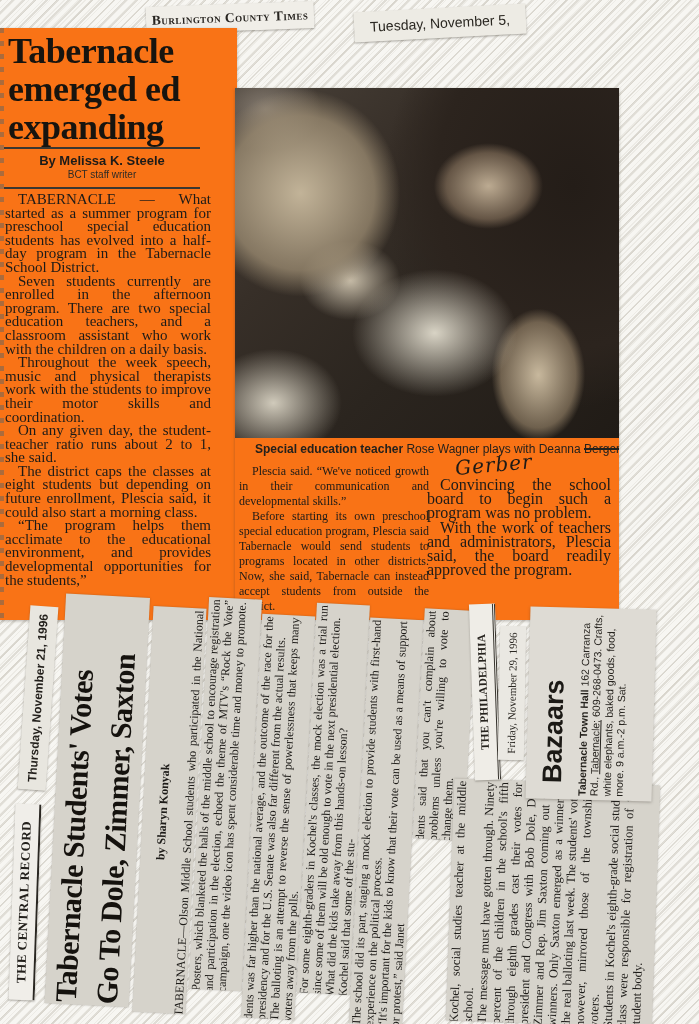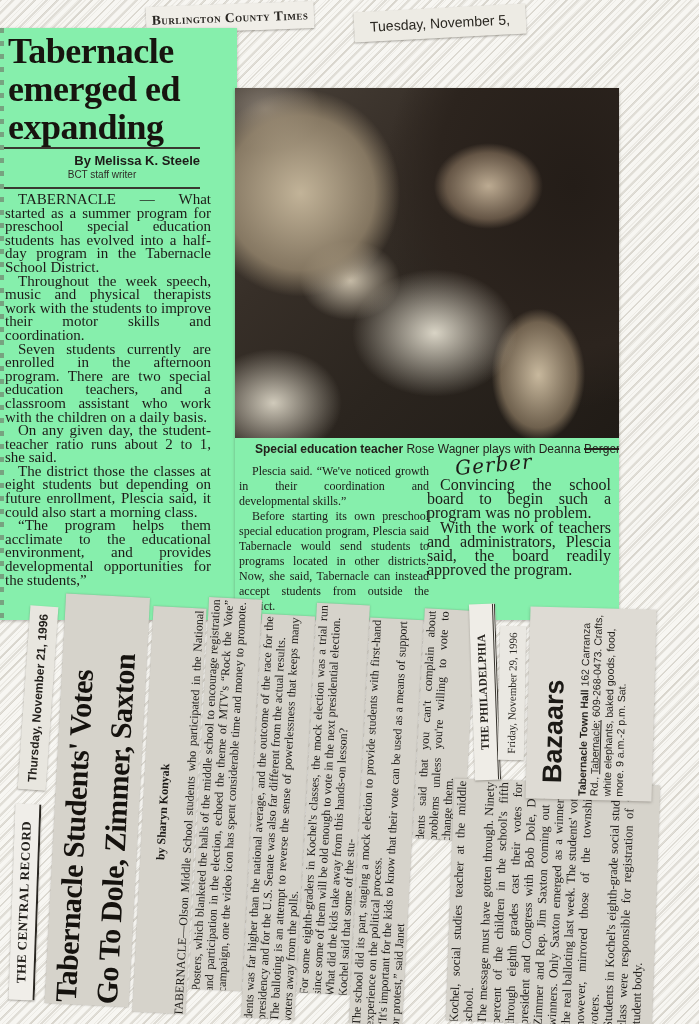--- a/index.html
+++ b/index.html
@@ -4,21 +4,21 @@
 <style>
   html,body{margin:0;padding:0;}
   body{
     width:699px;height:1024px;position:relative;overflow:hidden;
     background:
       repeating-linear-gradient(135deg, rgba(170,164,150,0.30) 0 2px, rgba(255,255,255,0) 2px 8px),
       repeating-linear-gradient(135deg, rgba(190,185,172,0.18) 0 1px, rgba(255,255,255,0) 1px 5px),
       #f7f6f2;
     font-family:"Liberation Serif", serif; color:#1d1b18;
   }
-  .clip{position:absolute;background:#86efac;box-shadow:0 1px 3px rgba(60,55,45,.35);overflow:hidden;}
+  .clip{position:absolute;background:#f97316;box-shadow:0 1px 3px rgba(60,55,45,.35);overflow:hidden;}
   .strip{position:absolute;box-shadow:0 1px 2px rgba(60,55,45,.4);overflow:hidden;}
   
   .rot{transform-origin:0 0;transform:rotate(-90deg) translateX(-100%);}
   .newsbody p{margin:0;text-indent:13px;text-align:justify;}
   .band{position:absolute;background:#d6d3cb;box-shadow:0 0 2px rgba(60,55,45,.35);overflow:hidden;}
   .bandtext{font-size:12px;line-height:1.08;text-align:justify;white-space:pre-line;padding:1px 2px;}
   .rule{position:absolute;background:#3a3731;height:2px;}
   .sans{font-family:"Liberation Sans", sans-serif;}
 </style>
 </head>
@@ -32,29 +32,29 @@
   <div class="sans" style="font-size:14px;text-align:center;line-height:30px;color:#2a2721;">Tuesday, November 5, 1996</div>
 </div>
 
 <div class="clip" style="left:0;top:28px;width:237px;height:592px;">
   <div style="position:absolute;left:8px;top:4px;width:215px;font-weight:bold;font-size:36px;line-height:38px;letter-spacing:-0.5px;color:#17140f;">
     <div>Tabernacle</div>
     <div>emerged ed</div>
     <div>expanding</div>
   </div>
   <div class="rule" style="left:4px;top:119px;width:196px;"></div>
-  <div class="sans" style="position:absolute;left:4px;top:125px;width:196px;text-align:right;font-weight:bold;font-size:13px;">By Melissa K. Steele</div>
+  <div class="sans" style="position:absolute;left:4px;top:125px;width:196px;text-align:center;font-weight:bold;font-size:13px;">By Melissa K. Steele</div>
   <div class="sans" style="position:absolute;left:4px;top:141px;width:196px;text-align:center;font-size:10px;color:#2e2b26;">BCT staff writer</div>
   <div class="rule" style="left:4px;top:159px;width:196px;"></div>
   <div class="newsbody" style="position:absolute;left:5px;top:165px;width:206px;height:424px;font-size:15px;line-height:13.6px;">
     <p>TABERNACLE — What started as a summer program for preschool special education students has evolved into a half-day program in the Tabernacle School District.</p>
+    <p>Seven students currently are enrolled in the afternoon program. There are two special education teachers, and a classroom assistant who work with the children on a daily basis.</p>
     <p>Throughout the week speech, music and physical therapists work with the students to improve their motor skills and coordination.</p>
-    <p>Seven students currently are enrolled in the afternoon program. There are two special education teachers, and a classroom assistant who work with the children on a daily basis.</p>
     <p>On any given day, the student-teacher ratio runs about 2 to 1, she said.</p>
-    <p>The district those the classes at eight students but depending on future enrollment, Plescia said, it could also start a morning class.</p>
+    <p>The district caps the classes at eight students but depending on future enrollment, Plescia said, it could also start a morning class.</p>
     <p>“The program helps them acclimate to the educational environment, and provides developmental opportunities for the students,”</p>
   </div>
 </div>
 
 <div class="clip" style="left:235px;top:88px;width:384px;height:532px;">
   <div style="position:absolute;left:0;top:0;width:384px;height:350px;
        background:
         radial-gradient(ellipse 70px 55px at 66% 28%, rgba(196,178,152,0.95) 0%, rgba(150,128,104,0.55) 60%, rgba(0,0,0,0) 78%),
         radial-gradient(ellipse 135px 140px at 17% 30%, rgba(201,186,158,0.95) 0%, rgba(158,142,116,0.75) 55%, rgba(0,0,0,0) 74%),
         radial-gradient(ellipse 70px 55px at 30% 55%, rgba(214,203,181,0.9) 0%, rgba(0,0,0,0) 72%),
@@ -62,21 +62,21 @@
         radial-gradient(ellipse 60px 85px at 79% 82%, rgba(208,192,164,0.95) 0%, rgba(160,140,112,0.6) 62%, rgba(0,0,0,0) 78%),
         radial-gradient(ellipse 95px 75px at 10% 90%, rgba(222,216,200,0.92) 0%, rgba(0,0,0,0) 72%),
         radial-gradient(ellipse 80px 60px at 8% 6%, rgba(150,140,128,0.8) 0%, rgba(0,0,0,0) 70%),
         radial-gradient(ellipse 230px 270px at 88% 28%, #241d18 0%, #2c241e 60%, rgba(0,0,0,0) 82%),
         linear-gradient(135deg, #4a423a 0%, #372f28 30%, #2b251f 60%, #201b16 100%);">
   </div>
   <div class="sans" style="position:absolute;left:20px;top:354px;width:376px;font-size:12px;color:#24211c;">
     <span style="font-weight:bold;">Special education teacher</span><span> Rose Wagner plays with Deanna </span><span style="text-decoration:line-through;text-decoration-thickness:2px;">Berger</span><span>.</span>
   </div>
   <div class="newsbody" style="position:absolute;left:4px;top:376px;width:190px;height:152px;font-size:12px;line-height:15px;">
-    <p>Plescia said. “We've noticed growth in their coordination and developmental skills.”</p>
+    <p>Plescia said. “We've noticed growth in their communication and developmental skills.”</p>
     <p>Before starting its own preschool special education program, Plescia said Tabernacle would send students to programs located in other districts. Now, she said, Tabernacle can instead accept students from outside the district.</p>
   </div>
   <div class="newsbody" style="position:absolute;left:192px;top:390px;width:184px;height:140px;font-size:16px;line-height:14.2px;">
     <p>Convincing the school board to begin such a program was no problem.</p>
     <p>With the work of teachers and administrators, Plescia said, the board readily approved the program.</p>
   </div>
 </div>
 
 <div style="position:absolute;left:455px;top:452px;width:90px;font-family:'DejaVu Serif',serif;font-style:italic;font-size:20px;color:#1c1a17;transform:rotate(-5deg);letter-spacing:1px;">Gerber</div>
 

